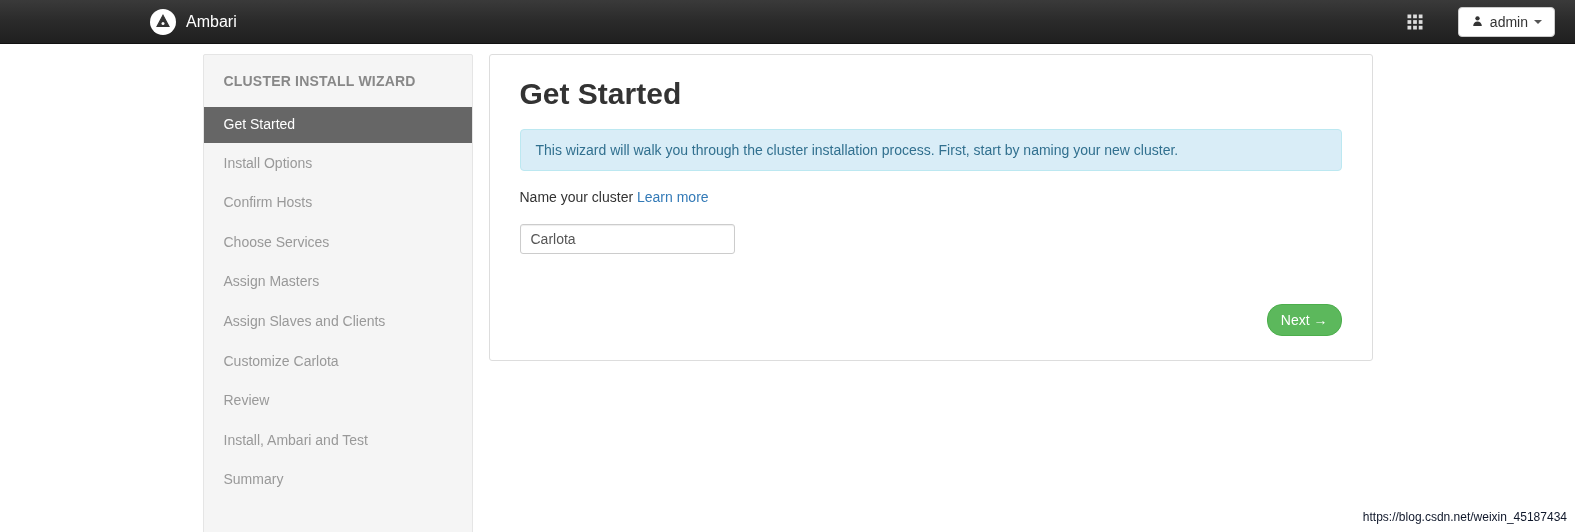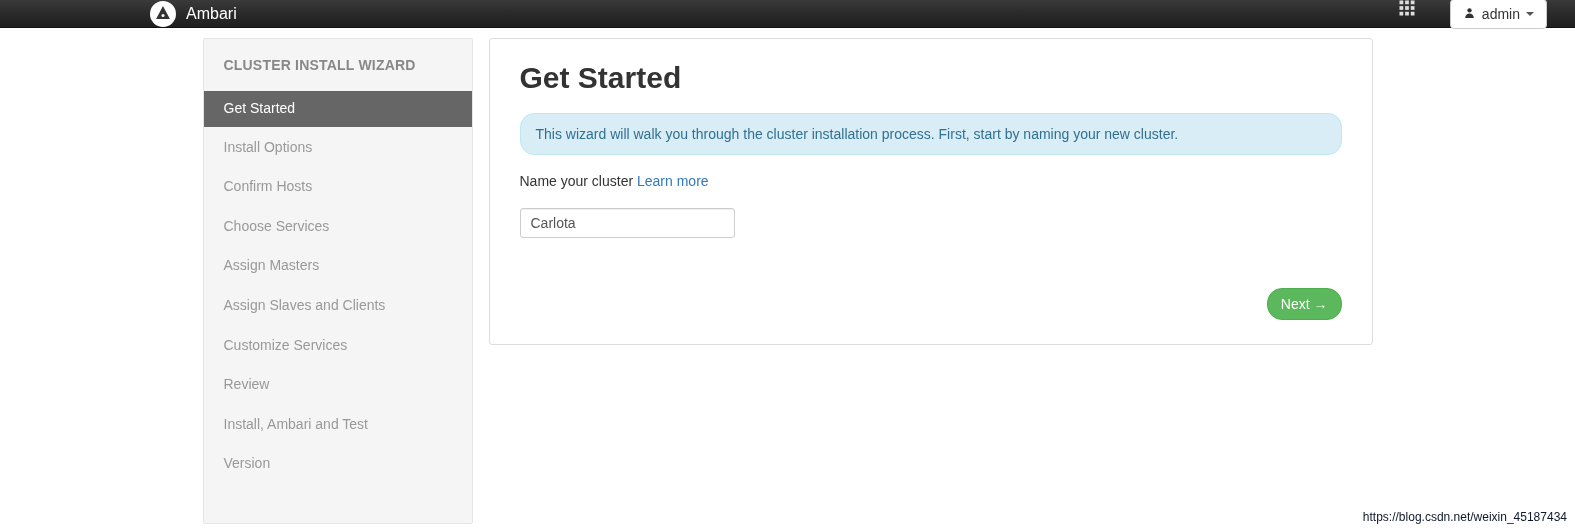--- a/index.html
+++ b/index.html
@@ -2,35 +2,35 @@
 <html><head>
   <meta charset="utf-8">
   <style>
     * { margin: 0; padding: 0; box-sizing: border-box; }
     body { font-family: "Helvetica Neue", Helvetica, Arial, sans-serif; font-size: 14px; color: #333; background: #fff; }
 
     
     .navbar {
       background: linear-gradient(to bottom, #3a3a3a 0%, #2a2a2a 50%, #1f1f1f 100%);
       border-bottom: 1px solid #111;
-      height: 28px;
+      height: 44px;
       display: flex;
       align-items: center;
-      padding: 0 28px 0 150px;
+      padding: 0 20px 0 150px;
       justify-content: space-between;
     }
     .navbar-left { display: flex; align-items: center; gap: 10px; }
     .navbar-logo {
       width: 26px; height: 26px;
       background: #fff; border-radius: 50%;
       display: flex; align-items: center; justify-content: center;
       color: #333;
     }
     .navbar-title { color: #fff; font-size: 16px; }
-    .navbar-right { display: flex; gap: 34px; }
+    .navbar-right { display: flex; align-items: center; gap: 34px; }
     .apps-icon { color: #ddd; cursor: pointer; display:flex; }
     .user-btn {
       background: #fff; border: 1px solid #ccc; border-radius: 4px;
       padding: 6px 12px; color: #333; display:flex; align-items:center; gap:6px;
       cursor: pointer; font-size: 14px;
     }
     .caret {
       display:inline-block; width:0; height:0;
       border-left:4px solid transparent; border-right:4px solid transparent;
       border-top:4px solid #555;
@@ -55,21 +55,21 @@
     .step-item:not(.active) { padding-top: 9px; padding-bottom: 9px; }
 
     
     .main-panel {
       flex: 1; border: 1px solid #ddd; border-radius: 3px; background:#fff;
       padding: 22px 30px 24px 30px;
     }
     .page-title { font-size: 30px; font-weight: 700; color: #333; margin-bottom: 18px; }
     .info-alert {
       background: #d9edf7; border: 1px solid #bce8f1; color: #31708f;
-      padding: 12px 15px; border-radius: 14px; margin-bottom: 18px; font-size: 14px;
+      padding: 12px 15px; border-radius: 4px; margin-bottom: 18px; font-size: 14px;
     }
     .field-label { font-size: 14px; color: #333; margin-bottom: 19px; }
     .learn-more { color: #337ab7; text-decoration: none; cursor: pointer; }
     .text-input {
       width: 215px; padding: 6px 10px; font-size: 14px; color: #555;
       border: 1px solid #ccc; border-radius: 3px; background: #fff;
       box-shadow: inset 0 1px 1px rgba(0,0,0,.07);
     }
     .actions { display:flex; justify-content:flex-end; margin-top: 50px; }
     .btn-next {
@@ -126,24 +126,24 @@
 
   <aside class="sidebar">
     <div class="sidebar-title">CLUSTER INSTALL WIZARD</div>
     <ul class="step-list">
       <li class="step-item active"><span>Get Started</span></li>
       <li class="step-item"><span>Install Options</span></li>
       <li class="step-item"><span>Confirm Hosts</span></li>
       <li class="step-item"><span>Choose Services</span></li>
       <li class="step-item"><span>Assign Masters</span></li>
       <li class="step-item"><span>Assign Slaves and Clients</span></li>
-      <li class="step-item"><span>Customize Services</span></li>
+      <li class="step-item"><span>Customize Carlota</span></li>
       <li class="step-item"><span>Review</span></li>
       <li class="step-item"><span>Install, Ambari and Test</span></li>
-      <li class="step-item"><span>Version</span></li>
+      <li class="step-item"><span>Summary</span></li>
     </ul>
   </aside>
 
   <main class="main-panel">
     <h1 class="page-title">Get Started</h1>
 
     <div class="info-alert">This wizard will walk you through the cluster installation process. First, start by naming your new cluster.</div>
 
     <div class="field-label">
       <span>Name your cluster</span>

